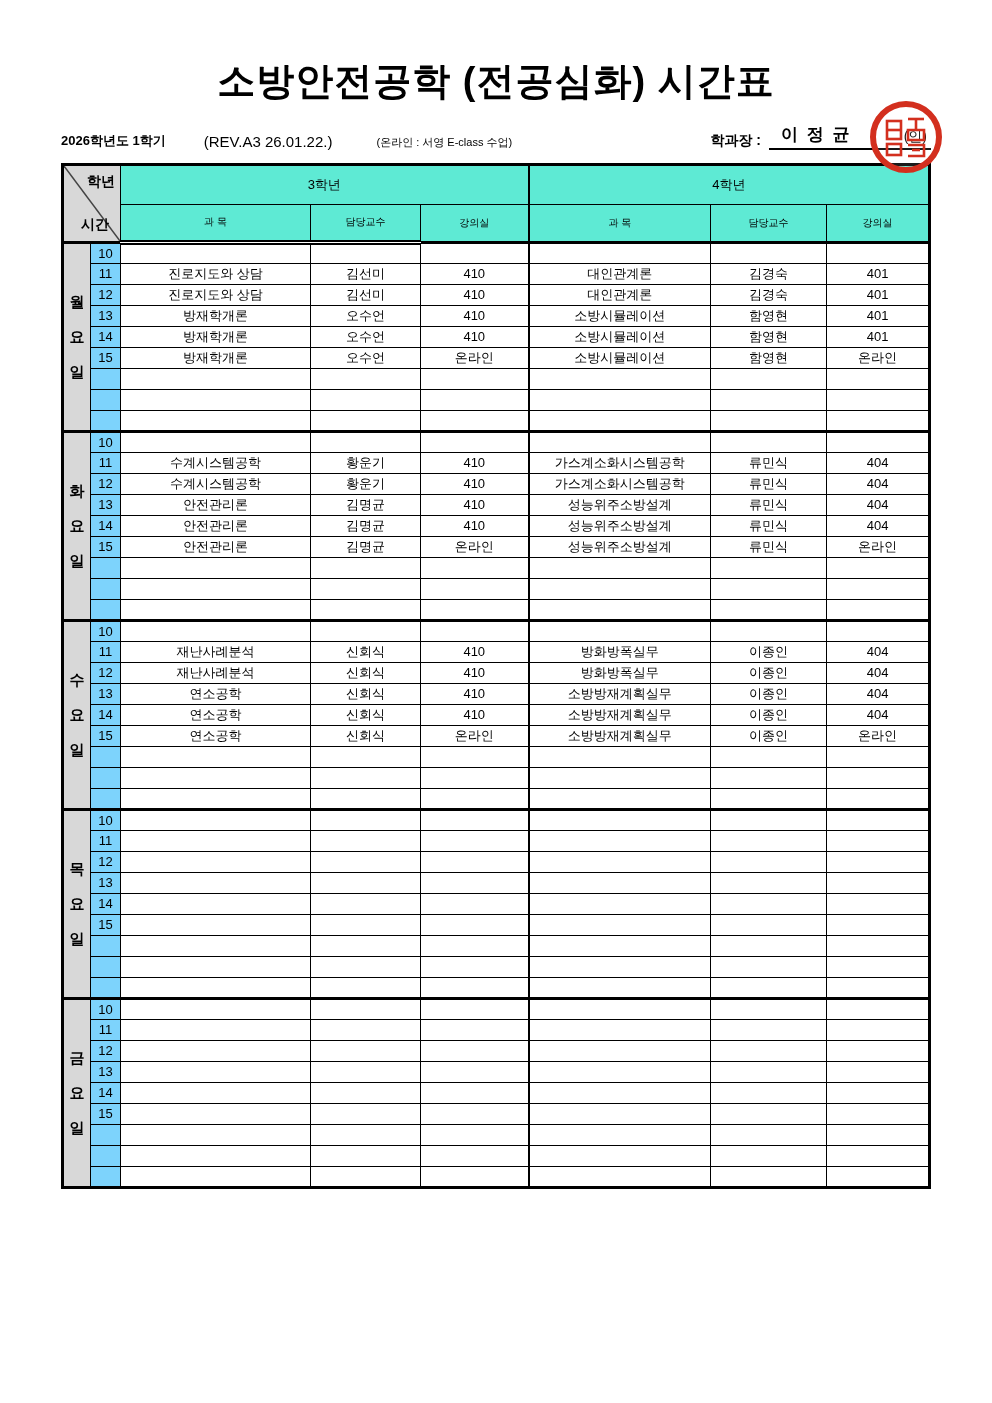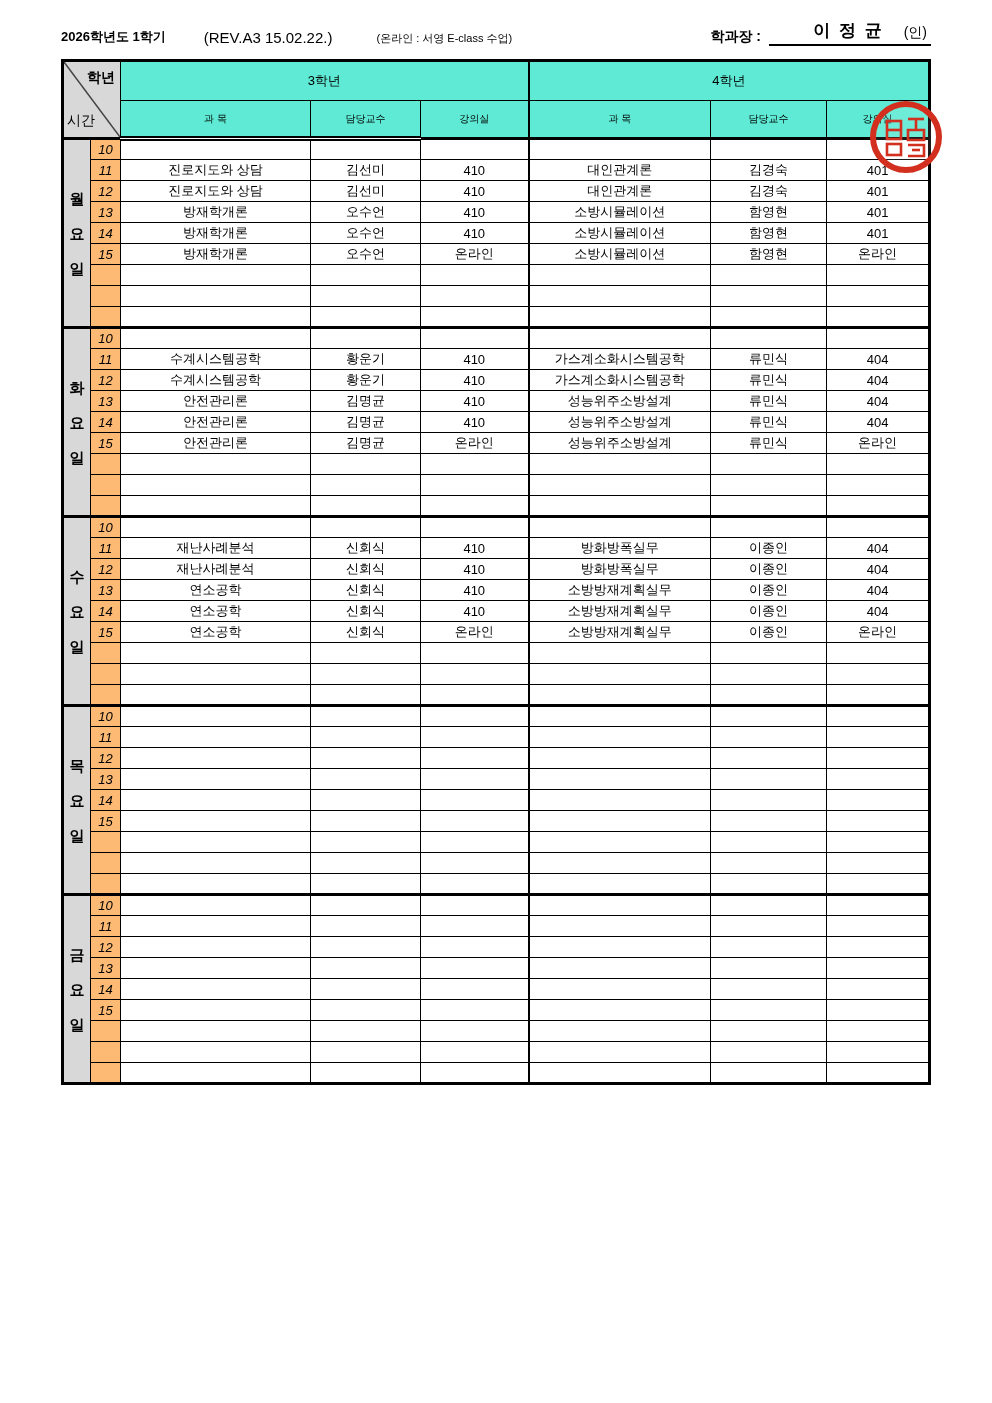--- a/index.html
+++ b/index.html
@@ -34,26 +34,25 @@
     position: relative;
   }
   .meta .semester { font-size: 13px; font-weight: bold; }
   .meta .revision { font-size: 15px; margin-left: 38px; }
   .meta .online-note { font-size: 11px; margin-left: 44px; }
   .meta .head-area { margin-left: auto; display: flex; align-items: flex-end; }
   .meta .head-label { font-size: 14px; font-weight: bold; }
   .sign-line {
     display: inline-flex;
     width: 162px;
-    justify-content: flex-end;
+    justify-content: space-between;
     align-items: flex-end;
     border-bottom: 2px solid #000;
     margin-left: 8px;
     padding: 0 4px 2px 12px;
-    gap: 20px;
   }
   .sign-line .head-name { font-size: 17px; font-weight: bold; letter-spacing: 2px; }
   .sign-line .seal-suffix { font-size: 14px; }
 
   .stamp {
     position: absolute;
     left: 866px;
     top: 97px;
     width: 80px;
     height: 80px;
@@ -90,47 +89,47 @@
   thead th.dbl { border-bottom: 5px double #000; }
   .grp { border-left: 2px solid #000 !important; }
 
   th.corner {
     position: relative;
     background: #d8d8d8;
     padding: 0;
   }
   th.corner svg.diag { position: absolute; left: 0; top: 0; width: 100%; height: 100%; }
   th.corner .corner-top  { position: absolute; top: 7px;  right: 5px; font-size: 14px; font-weight: bold; }
-  th.corner .corner-bot  { position: absolute; bottom: 7px; left: 3px; font-size: 14px; font-weight: normal; }
+  th.corner .corner-bot  { position: absolute; bottom: 7px; left: 17px; font-size: 14px; font-weight: bold; }
 
   tbody.day-block { border-top: 3px solid #000; }
   th.day-cell {
     background: #d8d8d8;
     padding: 0;
   }
   th.day-cell div {
     height: 35px; line-height: 35px;
     font-size: 15px; font-weight: bold;
   }
   th.time-cell {
-    background: #fdba74;
+    background: #7dd3fc;
     font-weight: bold;
     font-size: 13px;
-    font-style: italic;
   }
 </style>
 </head>
 <body>
 
 <div class="page">
   <div class="content">
+    <h1 class="title">소방안전공학 (전공심화) 시간표</h1>
 
     <div class="meta">
       <span class="semester">2026학년도 1학기</span>
-      <span class="revision">(REV.A3 15.02.22.)</span>
+      <span class="revision">(REV.A3 26.01.22.)</span>
       <span class="online-note">(온라인 : 서영 E-class 수업)</span>
       <span class="head-area">
         <span class="head-label">학과장 :</span>
         <span class="sign-line">
           <span class="head-name">이 정 균</span>
           <span class="seal-suffix">(인)</span>
         </span>
       </span>
     </div>
 

